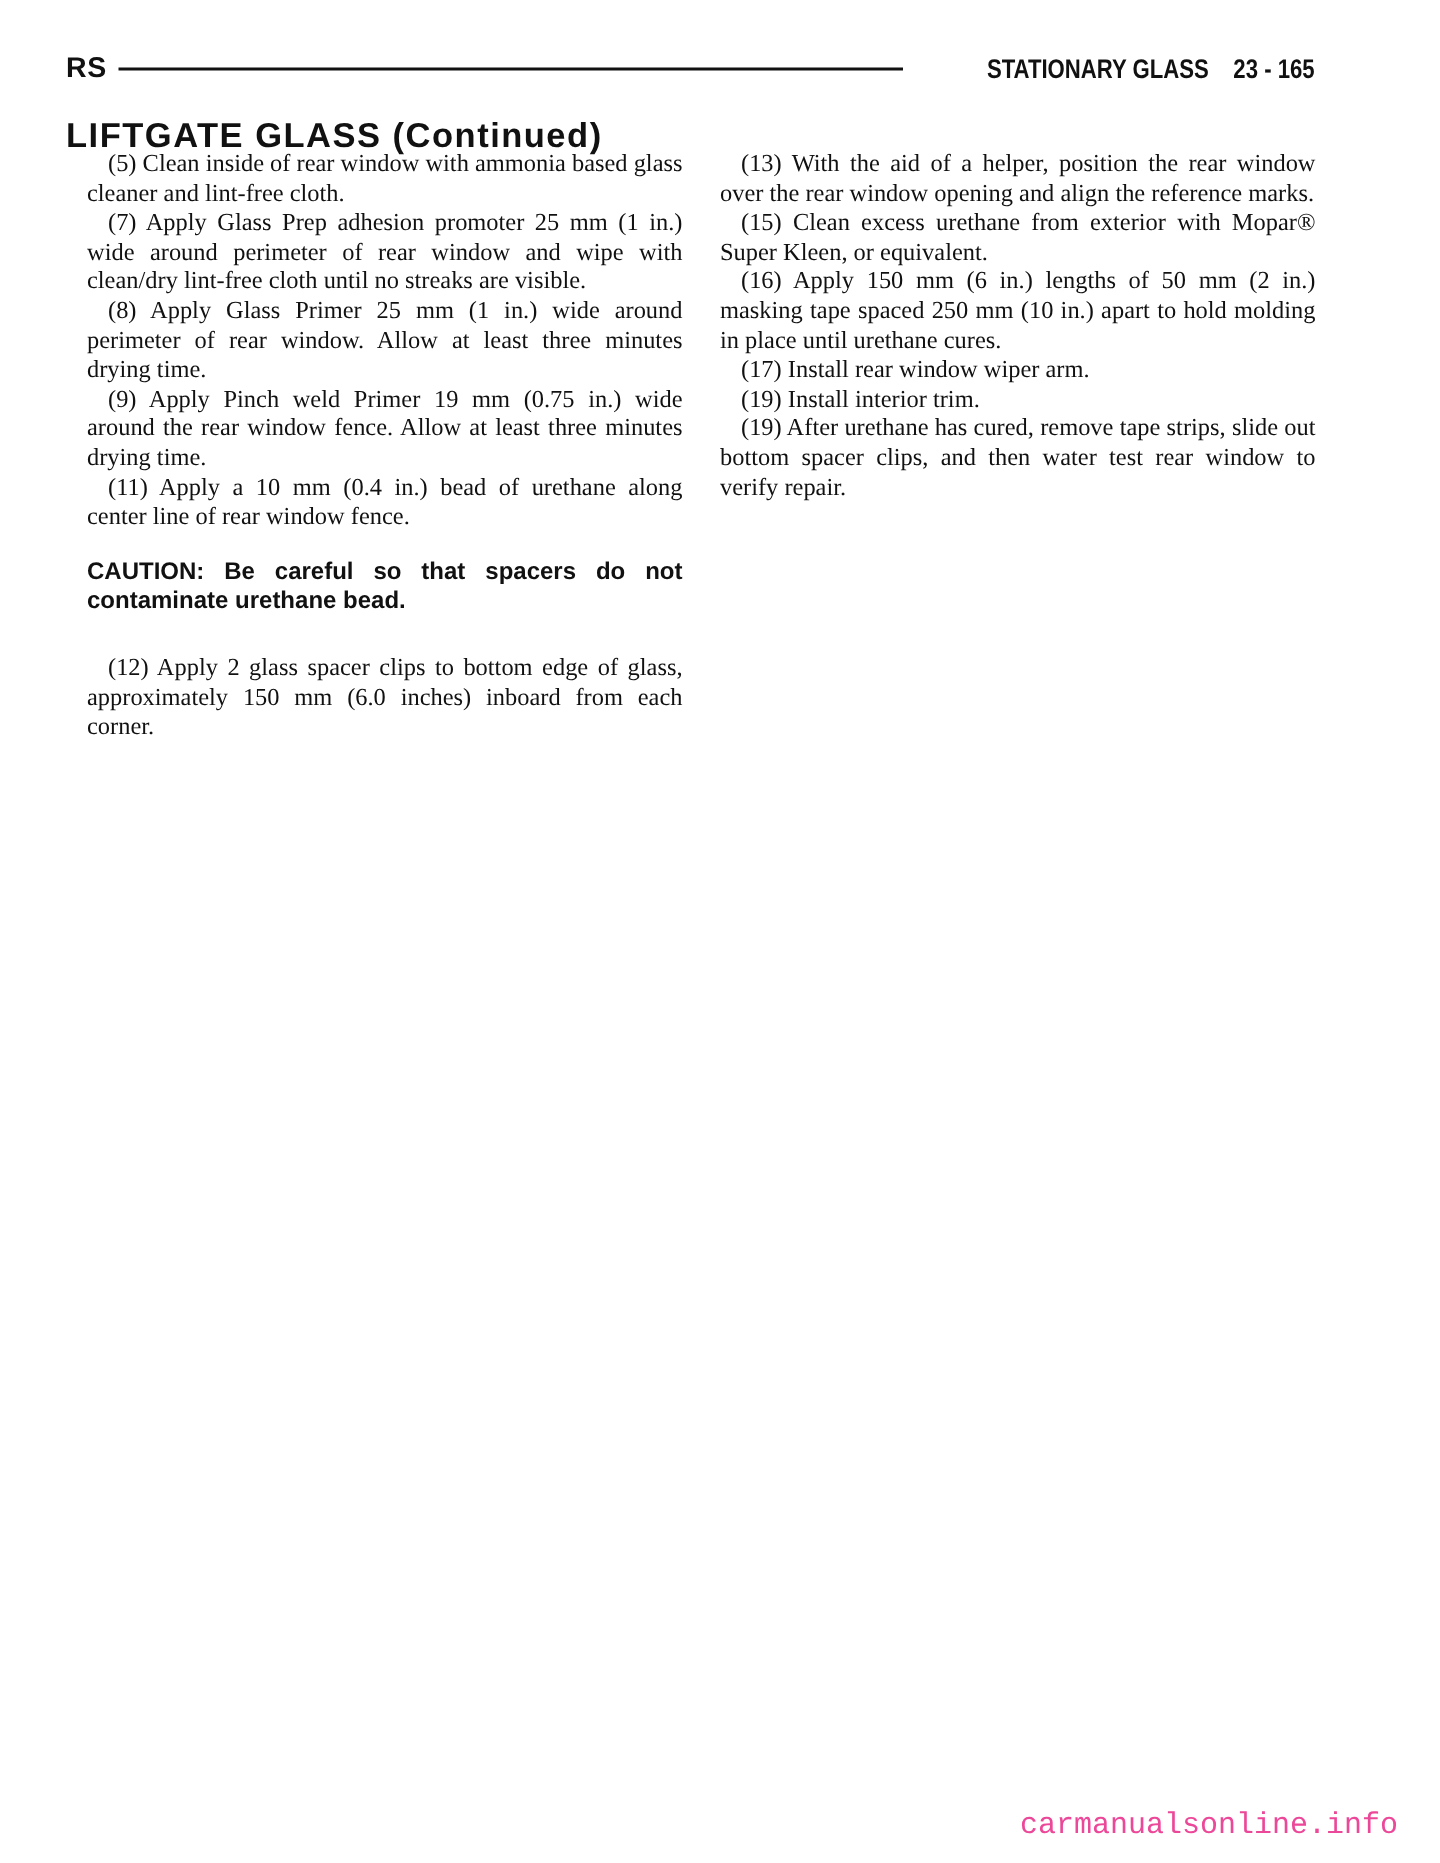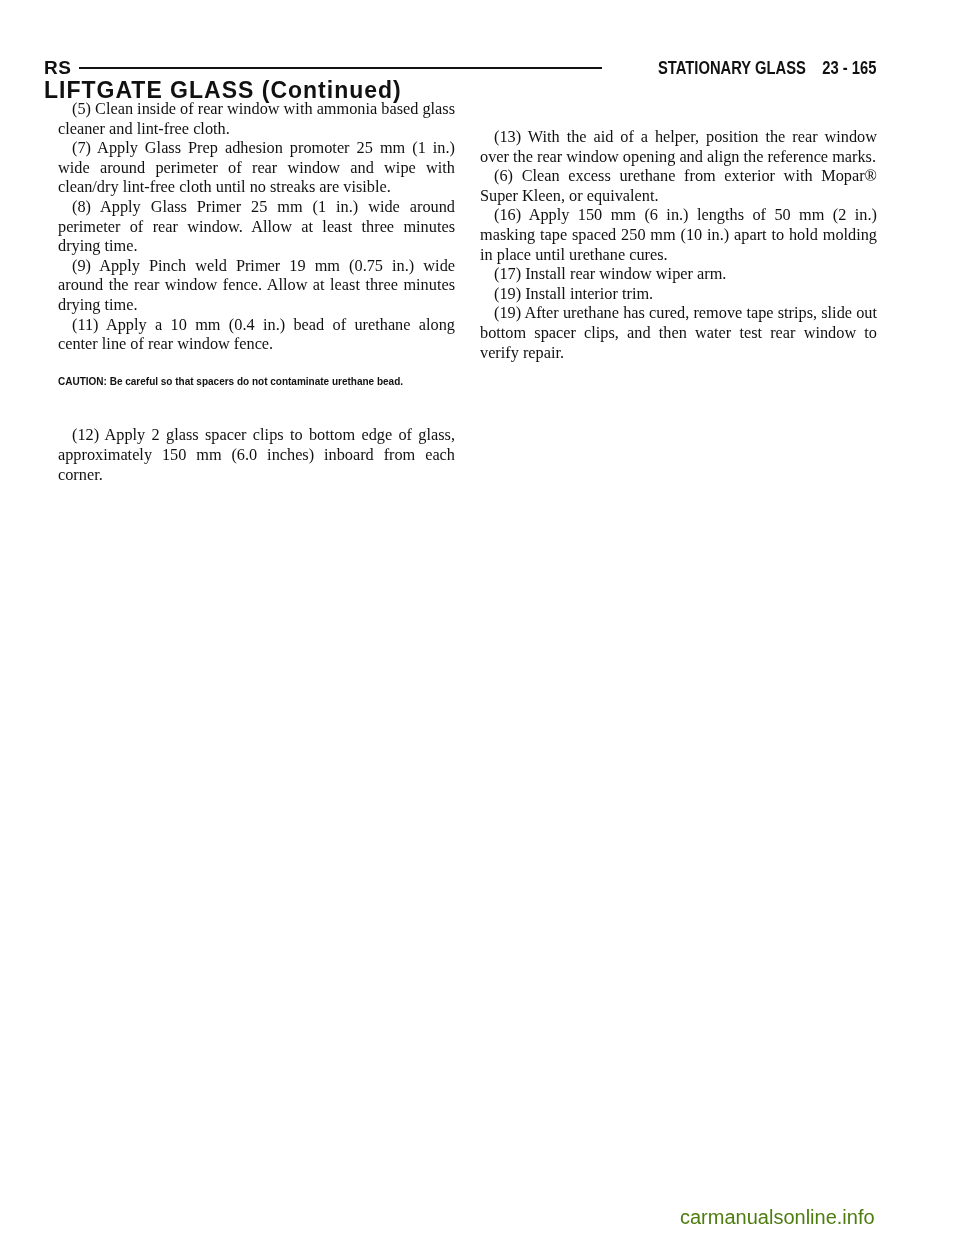--- a/index.html
+++ b/index.html
@@ -10,21 +10,21 @@
     body {
       width: 960px;
       height: 1242px;
       position: relative;
       overflow: hidden;
       color: #111111;
     }
     .header {
       position: absolute;
       left: 44px;
-      top: 56px;
+      top: 34px;
       width: 832px;
       height: 24px;
       display: flex;
       align-items: center;
       justify-content: space-between;
     }
     .header-left {
       font-family: "Liberation Sans", sans-serif;
       font-weight: bold;
       font-size: 19px;
@@ -59,40 +59,40 @@
     .col {
       position: absolute;
       top: 99px;
       width: 397px;
       font-family: "Liberation Serif", serif;
       font-size: 16.3px;
       line-height: 19.6px;
       text-align: justify;
     }
     .col-left { left: 58px; }
-    .col-right { left: 480px; margin-top: 28px; }
+    .col-right { left: 480px; }
     .step {
       text-indent: 14px;
       margin: 0;
     }
     .caution {
       font-family: "Liberation Sans", sans-serif;
       font-weight: bold;
-      font-size: 10px;
+      font-size: 16px;
       line-height: 19.6px;
-      margin: 18px 0 34px 0;
+      margin: 18px 0 24px 0;
       text-align: justify;
     }
     .watermark {
       position: absolute;
       left: 680px;
       top: 1206px;
-      font-family: Liberation Sans, sans-serif;
+      font-family: Liberation Mono, monospace;
       font-size: 20px;
-      color: #4d7c0f;
+      color: #ec4899;
     }
   </style>
 </head>
 <body>
 
 <div class="header">
   <span class="header-left">RS</span>
   <span class="header-rule"></span>
   <span class="header-right">
     <span>STATIONARY GLASS</span>
@@ -107,20 +107,20 @@
   <p class="step">(7) Apply Glass Prep adhesion promoter 25 mm (1 in.) wide around perimeter of rear window and wipe with clean/dry lint-free cloth until no streaks are visible.</p>
   <p class="step">(8) Apply Glass Primer 25 mm (1 in.) wide around perimeter of rear window. Allow at least three minutes drying time.</p>
   <p class="step">(9) Apply Pinch weld Primer 19 mm (0.75 in.) wide around the rear window fence. Allow at least three minutes drying time.</p>
   <p class="step">(11) Apply a 10 mm (0.4 in.) bead of urethane along center line of rear window fence.</p>
   <p class="caution">CAUTION: Be careful so that spacers do not contaminate urethane bead.</p>
   <p class="step">(12) Apply 2 glass spacer clips to bottom edge of glass, approximately 150 mm (6.0 inches) inboard from each corner.</p>
 </div>
 
 <div class="col col-right">
   <p class="step">(13) With the aid of a helper, position the rear window over the rear window opening and align the reference marks.</p>
-  <p class="step">(6) Clean excess urethane from exterior with Mopar® Super Kleen, or equivalent.</p>
+  <p class="step">(15) Clean excess urethane from exterior with Mopar® Super Kleen, or equivalent.</p>
   <p class="step">(16) Apply 150 mm (6 in.) lengths of 50 mm (2 in.) masking tape spaced 250 mm (10 in.) apart to hold molding in place until urethane cures.</p>
   <p class="step">(17) Install rear window wiper arm.</p>
   <p class="step">(19) Install interior trim.</p>
   <p class="step">(19) After urethane has cured, remove tape strips, slide out bottom spacer clips, and then water test rear window to verify repair.</p>
 </div>
 
 <div class="watermark">carmanualsonline.info</div>
 
 </body></html>

